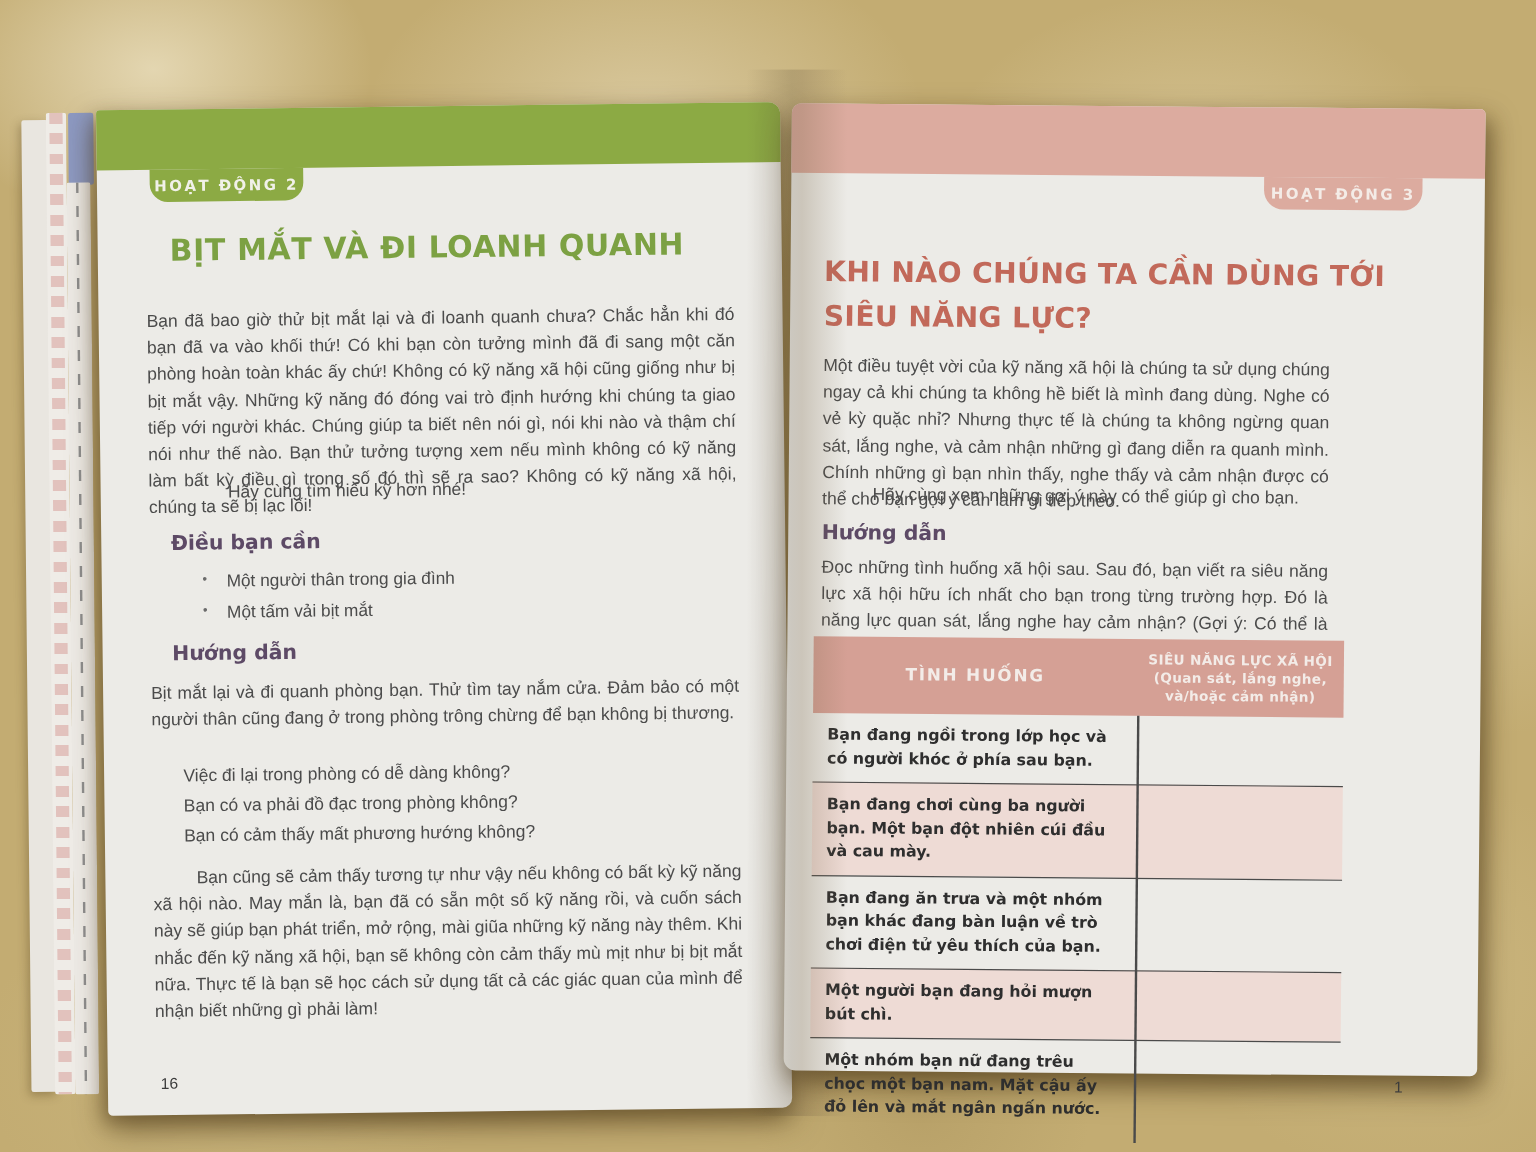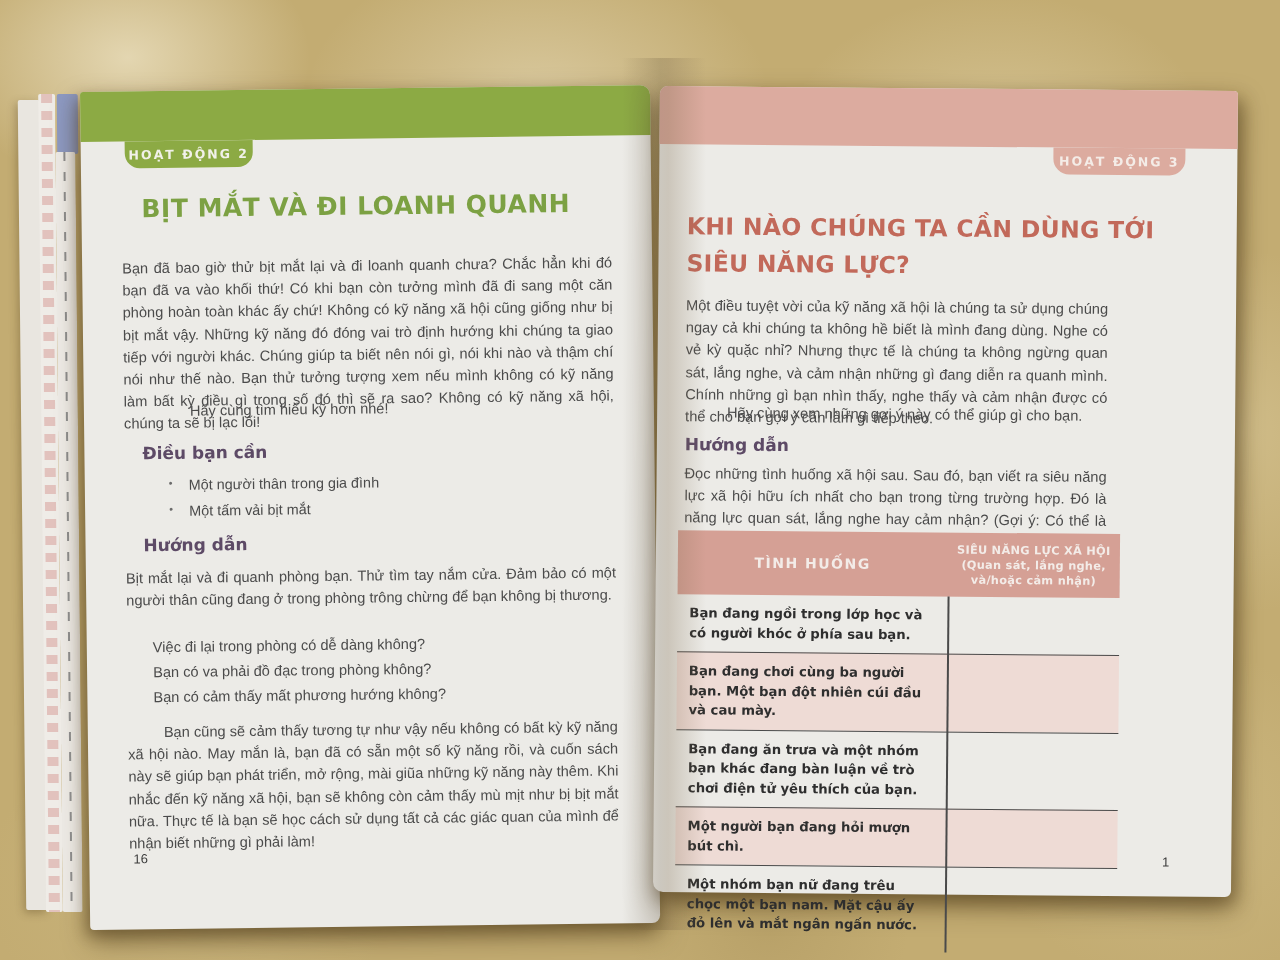--- a/index.html
+++ b/index.html
@@ -83,21 +83,21 @@
   .bullet{position:absolute;left:104px;font-size:14.4px;color:#4b4b4b;}
   .bullet::before{content:"•";position:absolute;left:-20px;top:0;color:#6b6b6b;font-size:11px;}
   .lp-b1{top:386px;}
   .lp-b2{top:412px;}
   .lp-instr{top:476px;}
   .question{position:absolute;left:66px;font-size:14.6px;color:#4b4b4b;}
   .lp-q1{top:548px;}
   .lp-q2{top:573px;}
   .lp-q3{top:598px;}
   .lp-closing{top:630px;text-indent:36px;}
-  .pagenum{position:absolute;font-size:13px;color:#3c3c3c;}
+  .pagenum{position:absolute;font-size:13px;color:#3c3c3c;margin-top:44px;}
   .pn-left{left:44px;top:760px;}
   .pn-right{right:62px;top:764px;}
   
   .title-right{
     position:absolute;top:122px;left:28px;
     font-family:"DejaVu Sans",sans-serif;font-weight:bold;font-size:23.5px;
     line-height:37px;color:#c2695a;letter-spacing:.3px;
   }
   .rp-intro{top:208px;left:28px;right:128px;}
   .rp-lead{top:318px;left:70px;}

